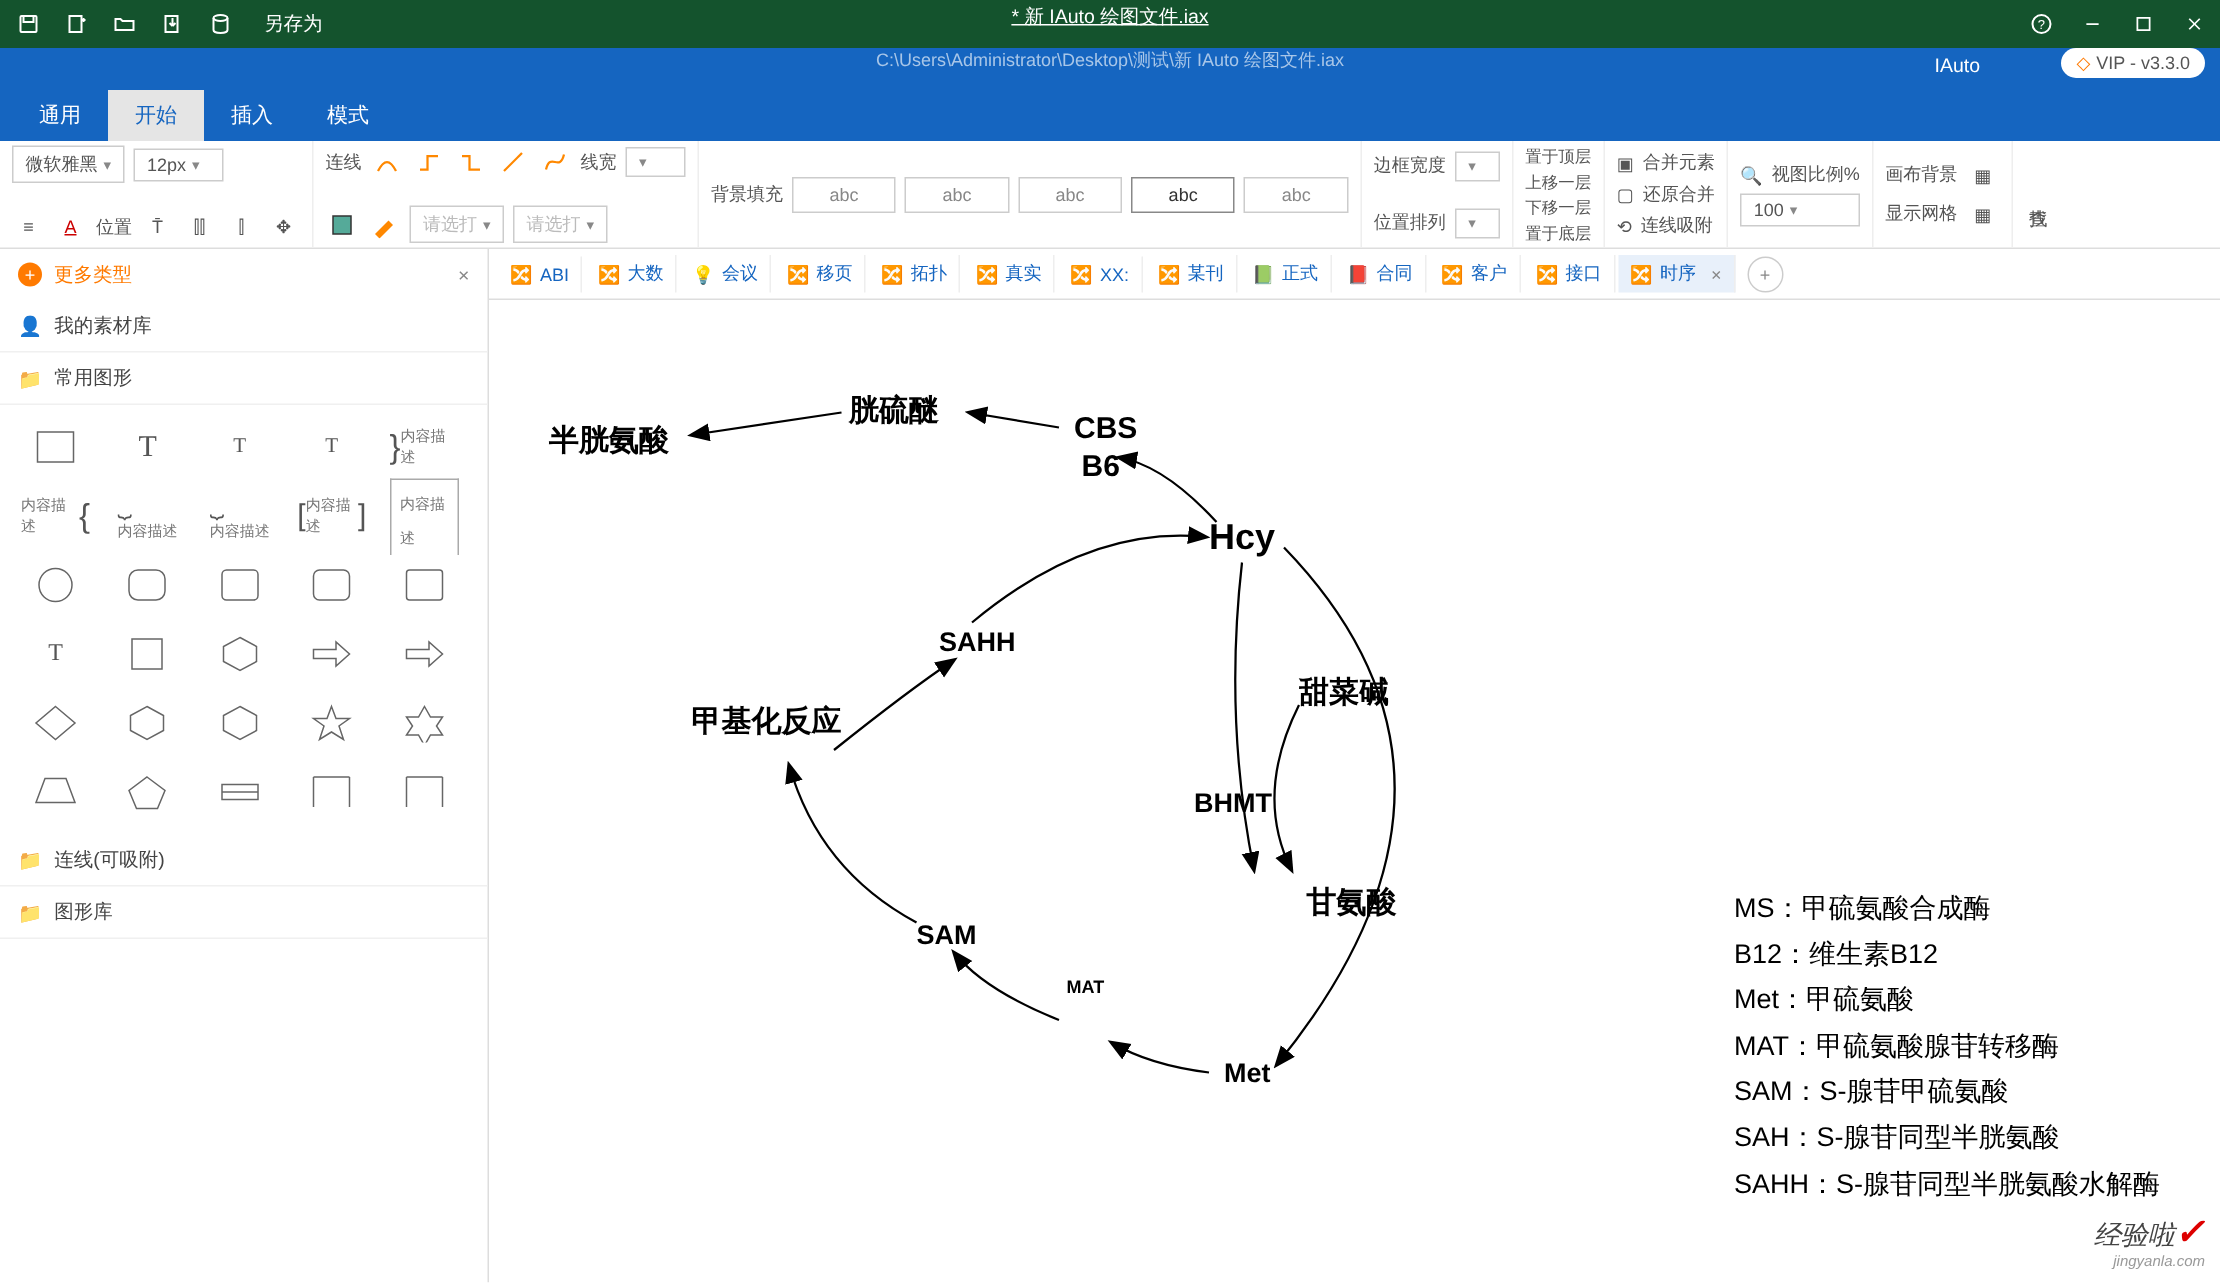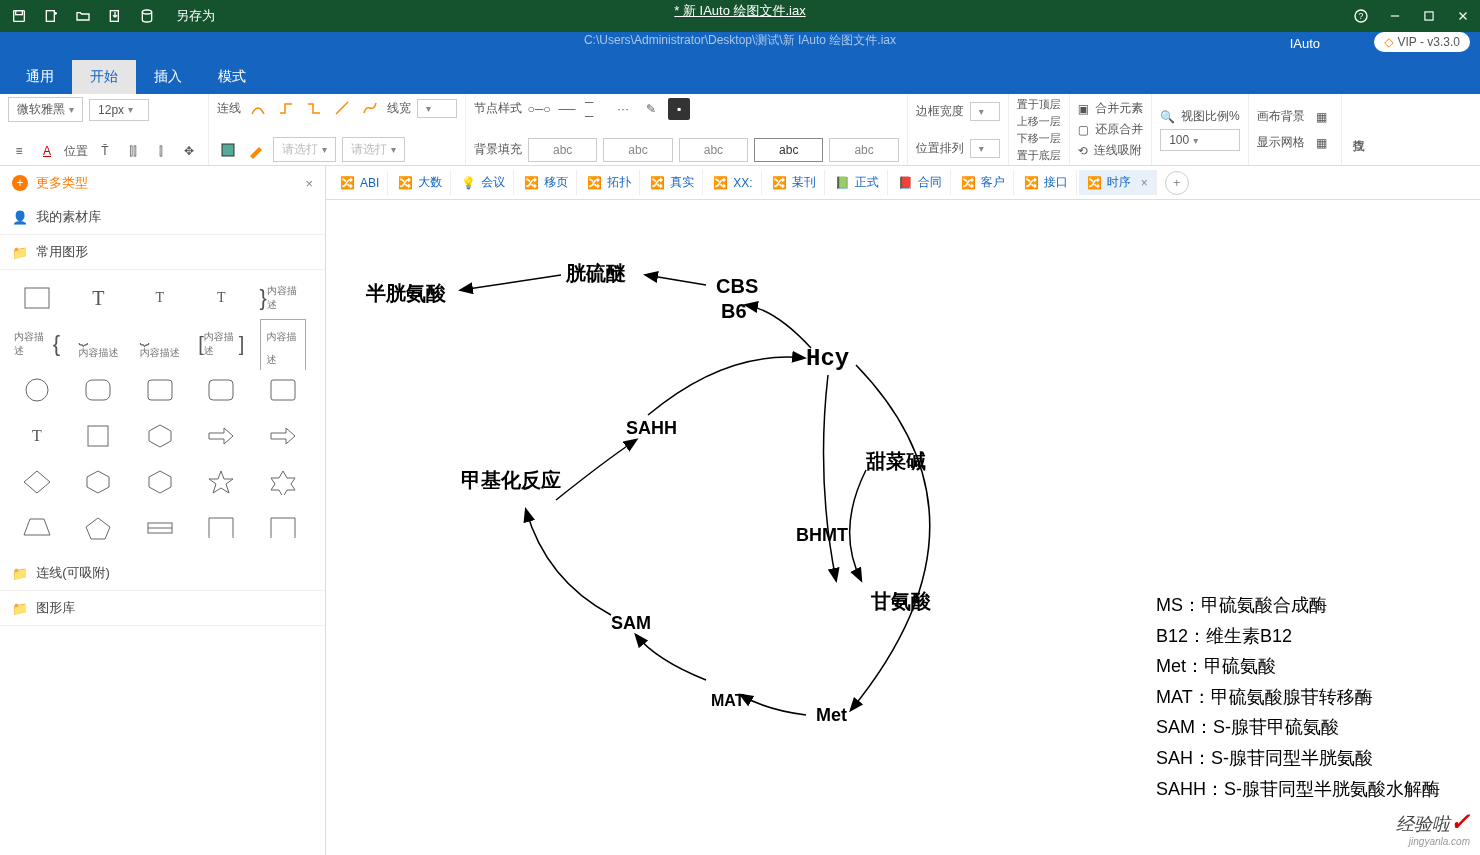--- a/index.html
+++ b/index.html
@@ -203,29 +203,20 @@
           <span class="chev">▾</span>
         </div>
       <div class="dd">
           <span style="color:#bbb">请选打</span>
           <span class="chev">▾</span>
         </div>
     </div>
   </div>
   <div class="grp">
     <div class="row">
-      <span class="lbl">节点样式</span>
-      <span class="rbtn">○─○</span>
-      <span class="rbtn">──</span>
-      <span class="rbtn">─ ─</span>
-      <span class="rbtn">···</span>
-      <span class="rbtn">✎</span>
-      <span class="rbtn" style="background:#333;color:#fff">▪</span>
-    </div>
-    <div class="row">
       <span class="lbl">背景填充</span>
       <span class="abc">abc</span>
       <span class="abc">abc</span>
       <span class="abc">abc</span>
       <span class="abc sel">abc</span>
       <span class="abc">abc</span>
     </div>
   </div>
   <div class="grp">
     <div class="row">
@@ -530,28 +521,28 @@
 
     <path d="M380 480 Q330 460 310 435" stroke="#000" stroke-width="1.5" fill="none" marker-end="url(#ah)"></path>
 
     <path d="M480 515 Q440 510 415 495" stroke="#000" stroke-width="1.5" fill="none" marker-end="url(#ah)"></path>
   </svg>
 
   <div class="node" style="left:40px;top:80px">半胱氨酸</div>
   <div class="node" style="left:240px;top:60px">胱硫醚</div>
   <div class="node" style="left:390px;top:75px">CBS</div>
   <div class="node" style="left:395px;top:100px">B6</div>
-  <div class="node" style="left:480px;top:145px;font-size:24px;font-family:Liberation Mono, monospace">Hcy</div>
+  <div class="node" style="left:480px;top:145px;font-size:24px;font-family:Liberation Sans, sans-serif">Hcy</div>
   <div class="node" style="left:300px;top:218px;font-size:18px">SAHH</div>
   <div class="node" style="left:135px;top:267px">甲基化反应</div>
   <div class="node" style="left:540px;top:248px">甜菜碱</div>
   <div class="node" style="left:470px;top:325px;font-size:18px">BHMT</div>
   <div class="node" style="left:545px;top:388px">甘氨酸</div>
   <div class="node" style="left:285px;top:413px;font-size:18px">SAM</div>
-  <div class="node" style="left:385px;top:492px;font-size:16px">MAT</div>
+  <div class="node" style="left:385px;top:451px;font-size:12px">MAT</div>
   <div class="node" style="left:490px;top:505px;font-size:18px">Met</div>
 
   <div class="legend">
     <div>MS：甲硫氨酸合成酶</div>
     <div>B12：维生素B12</div>
     <div>Met：甲硫氨酸</div>
     <div>MAT：甲硫氨酸腺苷转移酶</div>
     <div>SAM：S-腺苷甲硫氨酸</div>
     <div>SAH：S-腺苷同型半胱氨酸</div>
     <div>SAHH：S-腺苷同型半胱氨酸水解酶</div>

